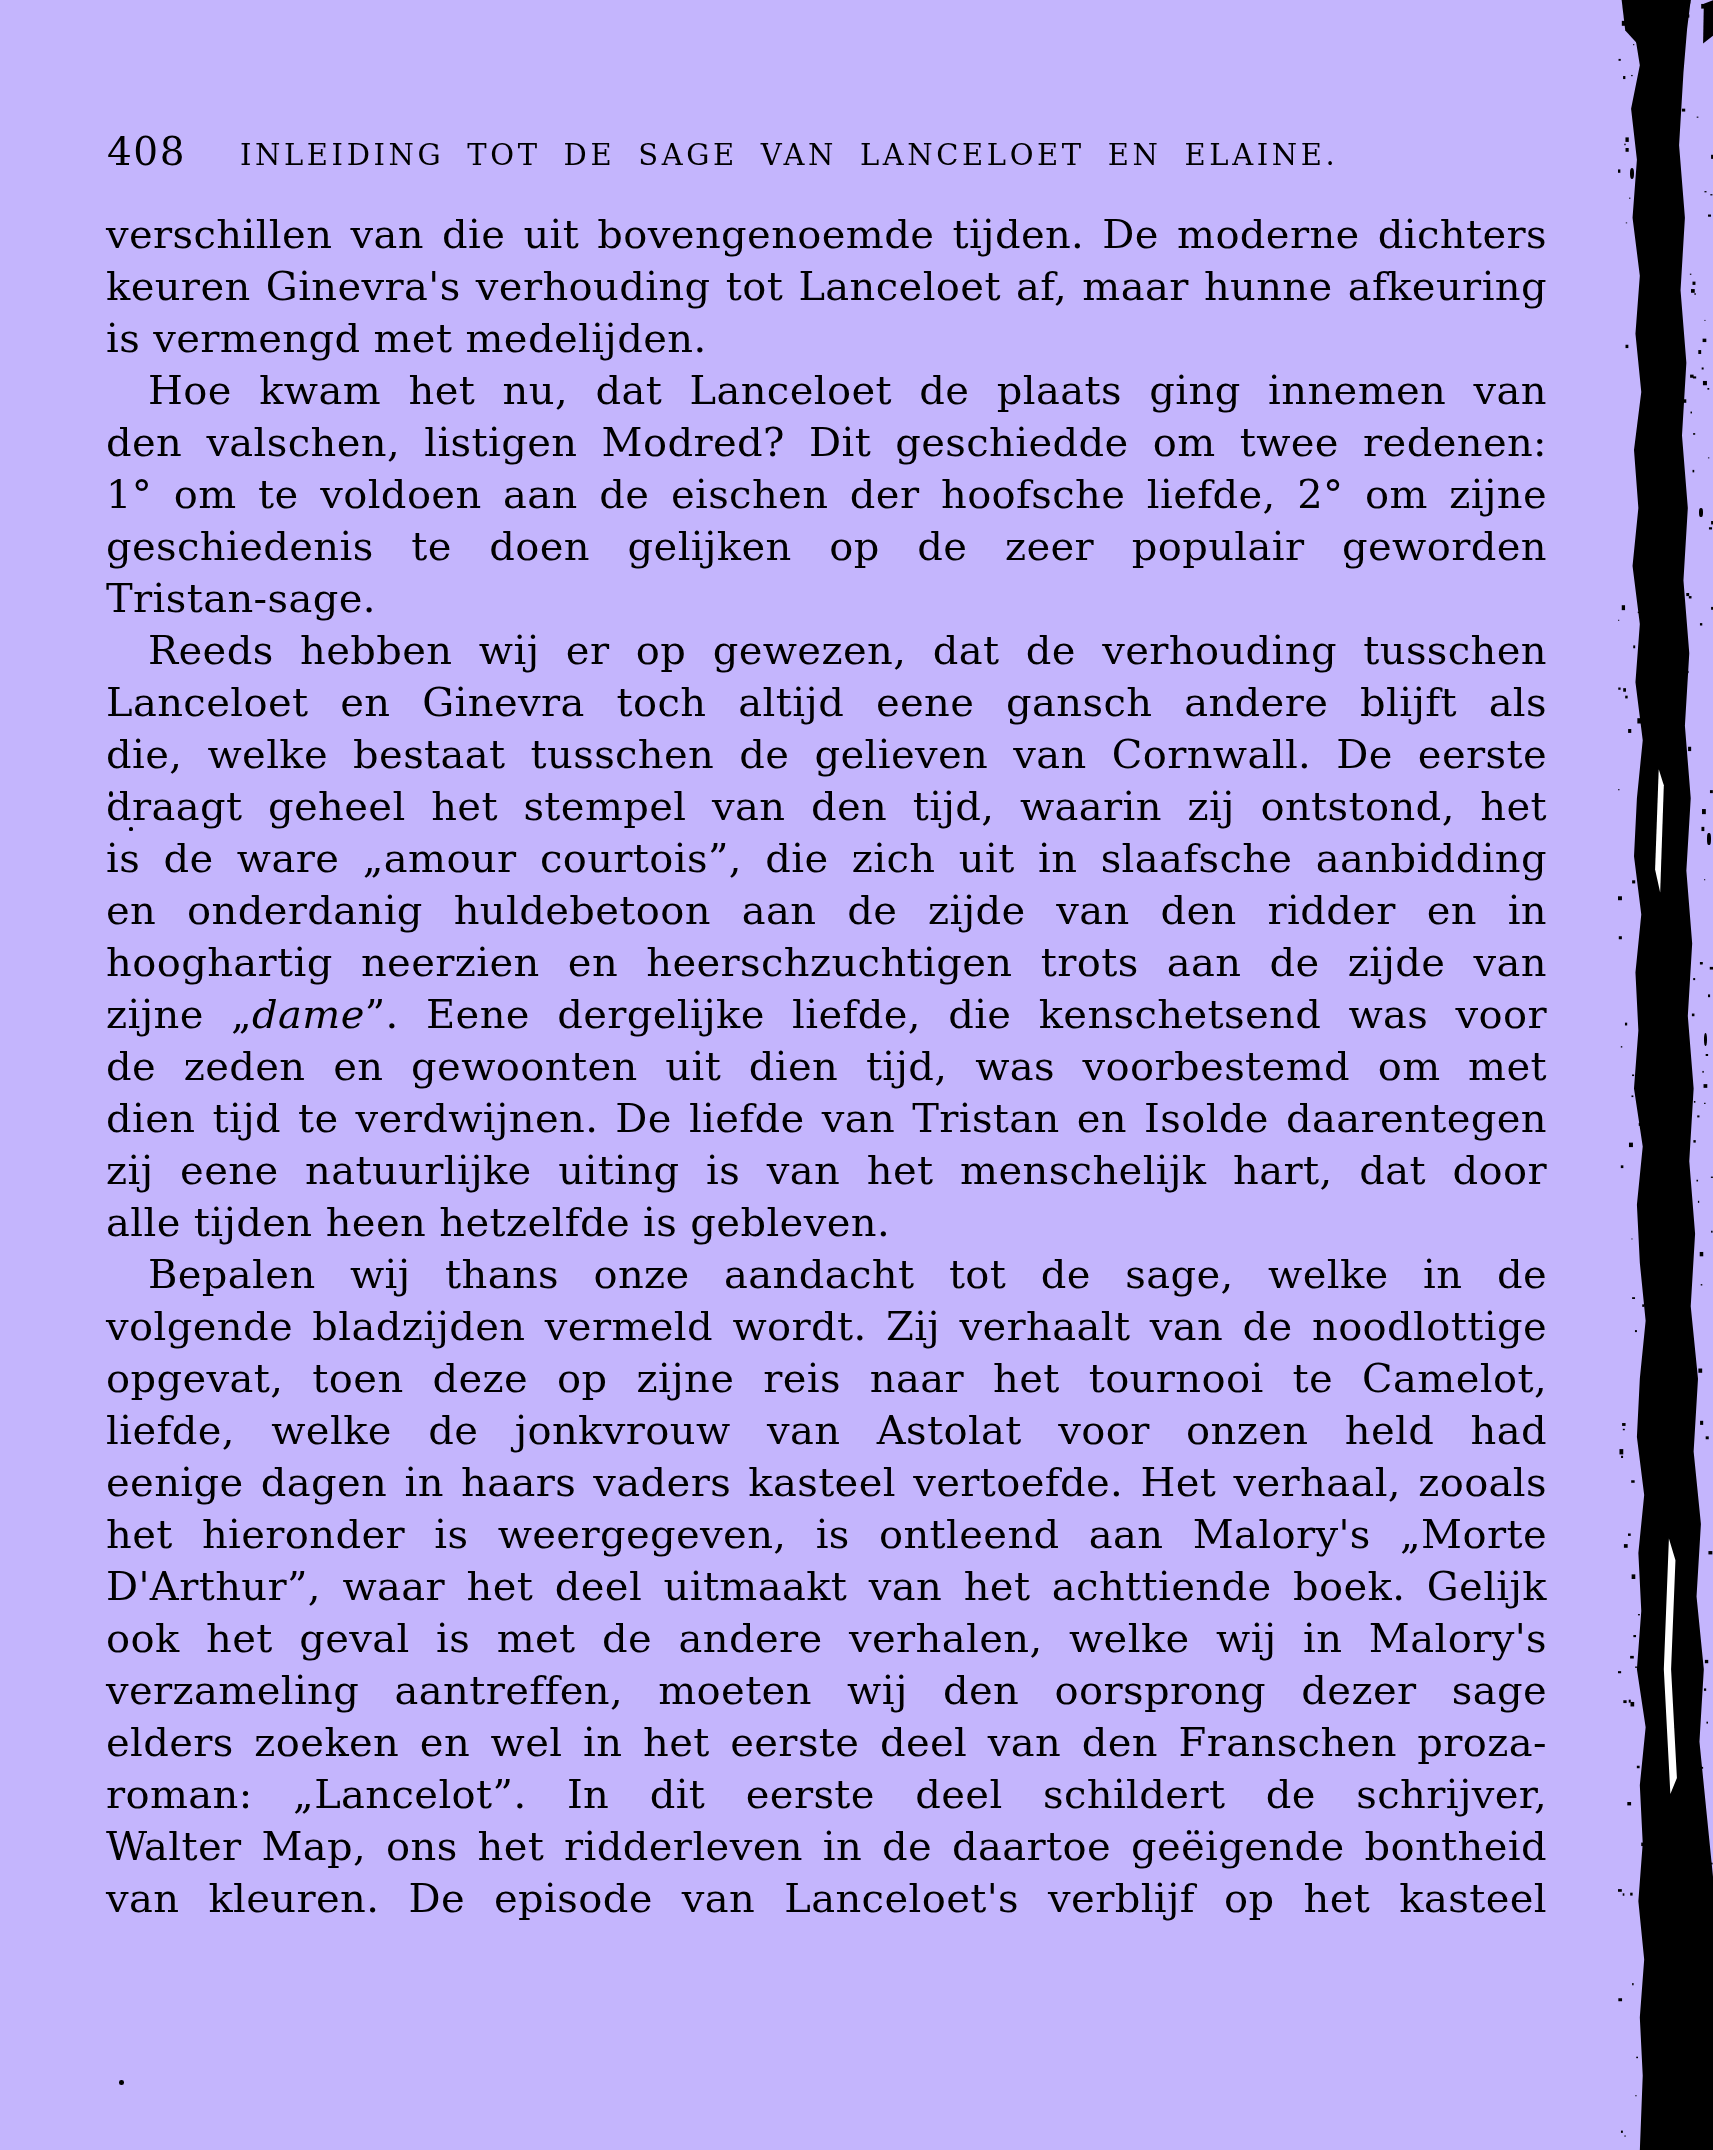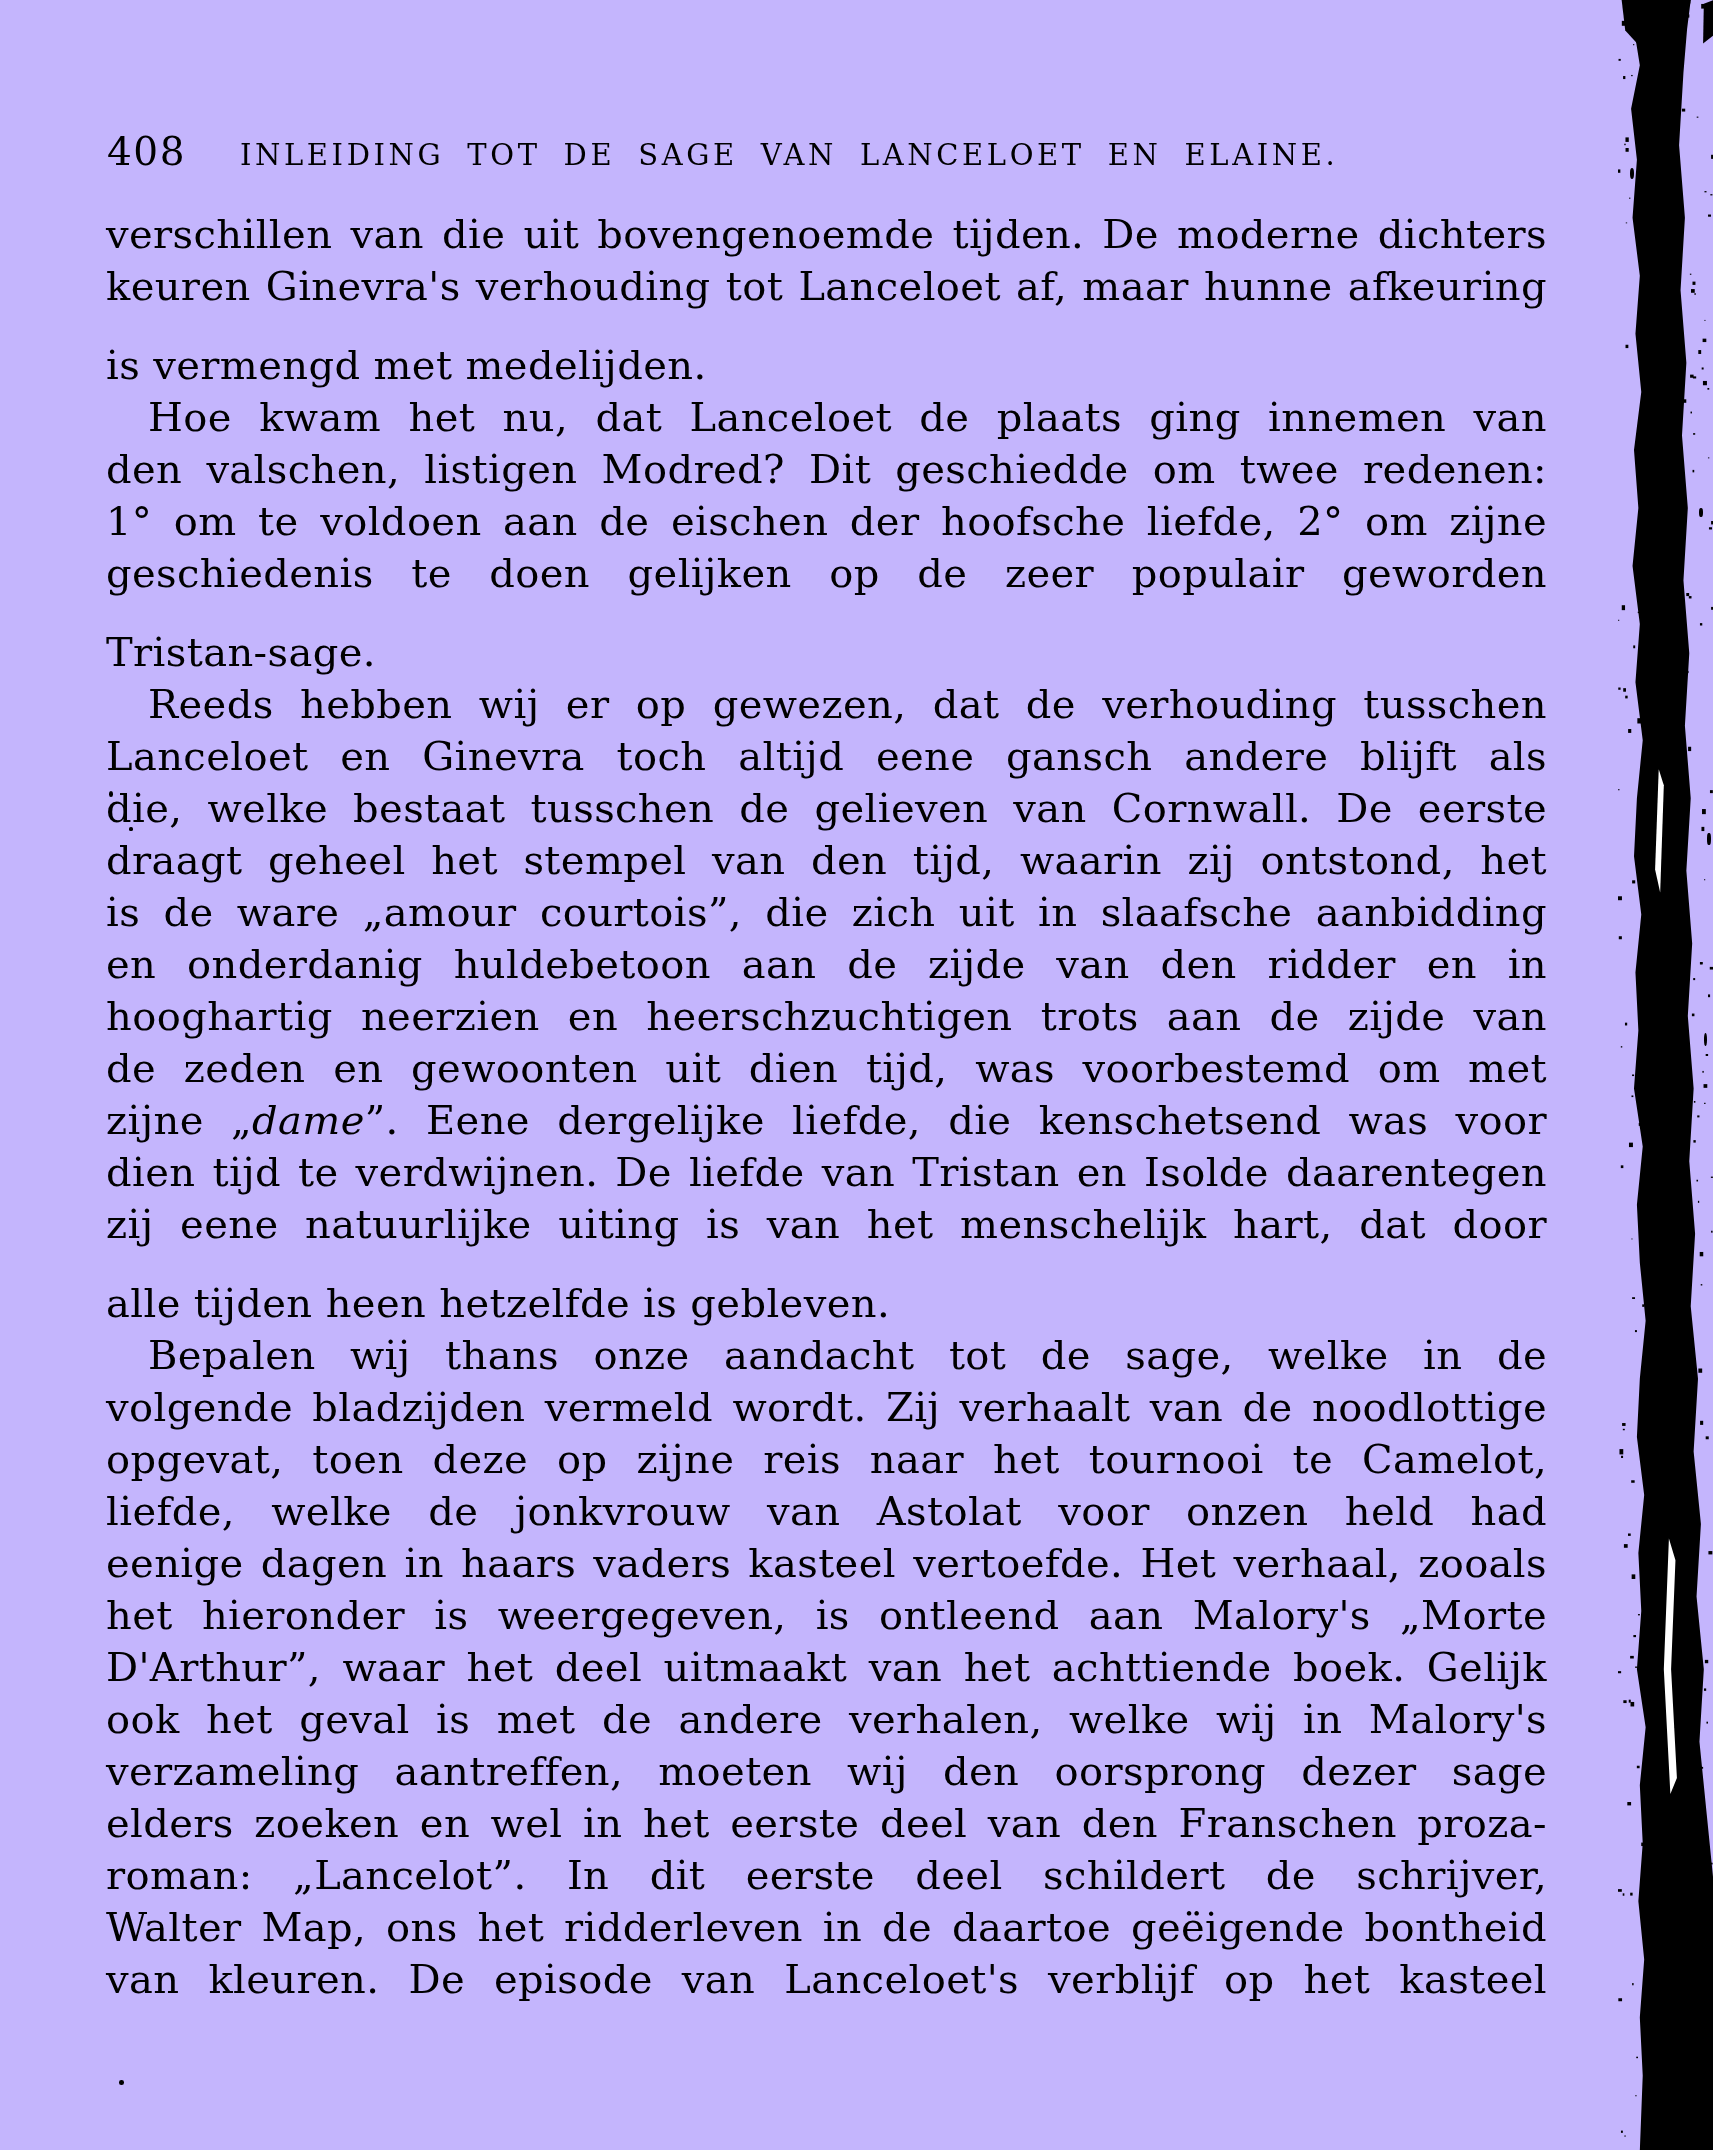--- a/index.html
+++ b/index.html
@@ -20,21 +20,21 @@
   .textblock{
     position:absolute;top:208px;left:106px;width:1441px;
   }
   .line{
     font-size:40px;line-height:52px;height:52px;
     text-align:justify;
     text-align-last:justify;
     white-space:normal;
     letter-spacing:0.4px;
   }
-  .line.noj{text-align:right;text-align-last:left;margin-top:27px;}
+  .line.noj{text-align:right;text-align-last:left;}
   .line.indent{text-indent:42px;}
   .line i{font-style:italic;}
   .gutter{position:absolute;top:0;right:0;width:96px;height:2151px;}
   .speck{position:absolute;background:#000;border-radius:45%;}
 </style>
 </head>
 <body>
 
 <div class="page">
 
@@ -52,22 +52,22 @@
       <div class="line">1° om te voldoen aan de eischen der hoofsche liefde, 2° om zijne</div>
       <div class="line">geschiedenis te doen gelijken op de zeer populair geworden</div>
       <div class="line noj">Tristan-sage.</div>
       <div class="line indent">Reeds hebben wij er op gewezen, dat de verhouding tusschen</div>
       <div class="line">Lanceloet en Ginevra toch altijd eene gansch andere blijft als</div>
       <div class="line">die, welke bestaat tusschen de gelieven van Cornwall. De eerste</div>
       <div class="line">draagt geheel het stempel van den tijd, waarin zij ontstond, het</div>
       <div class="line">is de ware „amour courtois”, die zich uit in slaafsche aanbidding</div>
       <div class="line">en onderdanig huldebetoon aan de zijde van den ridder en in</div>
       <div class="line">hooghartig neerzien en heerschzuchtigen trots aan de zijde van</div>
+      <div class="line">zijne „<i>dame</i>”. Eene dergelijke liefde, die kenschetsend was voor</div>
       <div class="line">de zeden en gewoonten uit dien tijd, was voorbestemd om met</div>
-      <div class="line">zijne „<i>dame</i>”. Eene dergelijke liefde, die kenschetsend was voor</div>
       <div class="line">dien tijd te verdwijnen. De liefde van Tristan en Isolde daarentegen</div>
       <div class="line">zij eene natuurlijke uiting is van het menschelijk hart, dat door</div>
       <div class="line noj">alle tijden heen hetzelfde is gebleven.</div>
       <div class="line indent">Bepalen wij thans onze aandacht tot de sage, welke in de</div>
       <div class="line">volgende bladzijden vermeld wordt. Zij verhaalt van de noodlottige</div>
       <div class="line">opgevat, toen deze op zijne reis naar het tournooi te Camelot,</div>
       <div class="line">liefde, welke de jonkvrouw van Astolat voor onzen held had</div>
       <div class="line">eenige dagen in haars vaders kasteel vertoefde. Het verhaal, zooals</div>
       <div class="line">het hieronder is weergegeven, is ontleend aan Malory's „Morte</div>
       <div class="line">D'Arthur”, waar het deel uitmaakt van het achttiende boek. Gelijk</div>

